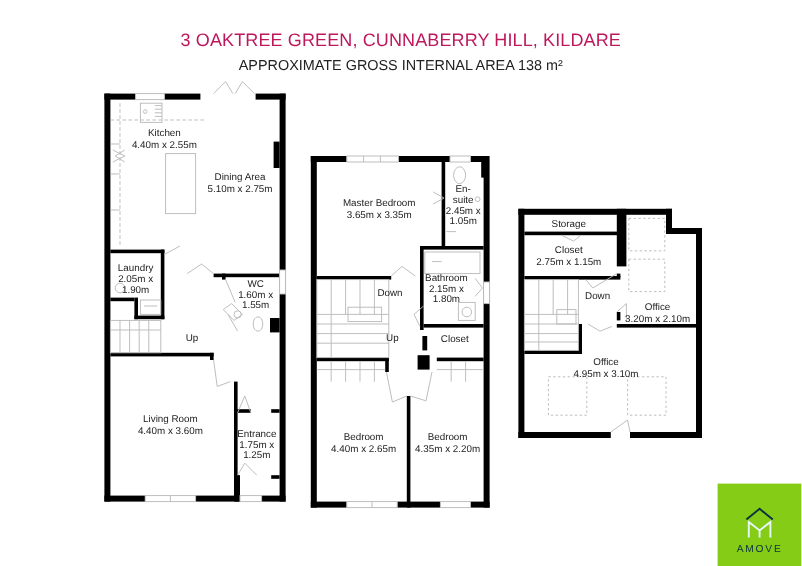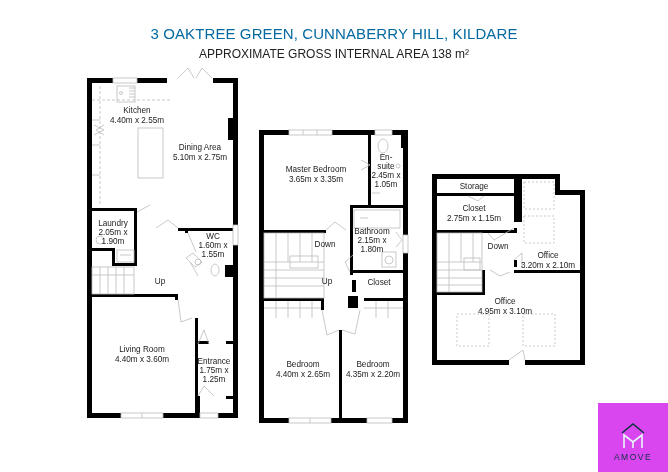--- a/index.html
+++ b/index.html
@@ -1,21 +1,21 @@
 <!DOCTYPE html>
 <html><head>
 <meta charset="utf-8">
 <style>
   html, body { margin: 0; padding: 0; background: #ffffff; }
   body { width: 668px; height: 472px; position: relative; overflow: hidden; font-family: "Liberation Sans", sans-serif; }
-  .title { position: absolute; left: 0; width: 668px; top: 25px; text-align: center; font-size: 15px; color: #0369a1; letter-spacing: 0.1px; }
+  .title { position: absolute; left: 0; width: 668px; top: 25px; text-align: center; font-size: 15px; color: #be185d; letter-spacing: 0.1px; }
   .subtitle { position: absolute; left: 0; width: 668px; top: 47px; text-align: center; font-size: 12px; color: #222; }
   svg.plan { position: absolute; left: 0; top: 0; }
   .lbl { font-family: "Liberation Sans", sans-serif; font-size: 8.2px; fill: #222; text-anchor: middle; }
-  .logo { position: absolute; left: 598px; top: 403px; width: 70px; height: 69px; background: #d946ef; }
+  .logo { position: absolute; left: 598px; top: 403px; width: 70px; height: 69px; background: #84cc16; }
   .logo-text { position: absolute; left: 0; width: 70px; top: 49px; text-align: center; font-size: 8.5px; letter-spacing: 1.5px; color: #0e3340; font-family: "Liberation Sans", sans-serif; }
 </style>
 </head>
 <body>
 
 <div class="title">3 OAKTREE GREEN, CUNNABERRY HILL, KILDARE</div>
 <div class="subtitle">APPROXIMATE GROSS INTERNAL AREA 138 m²</div>
 
 <svg class="plan" width="668" height="472" viewBox="0 0 668 472">
 

